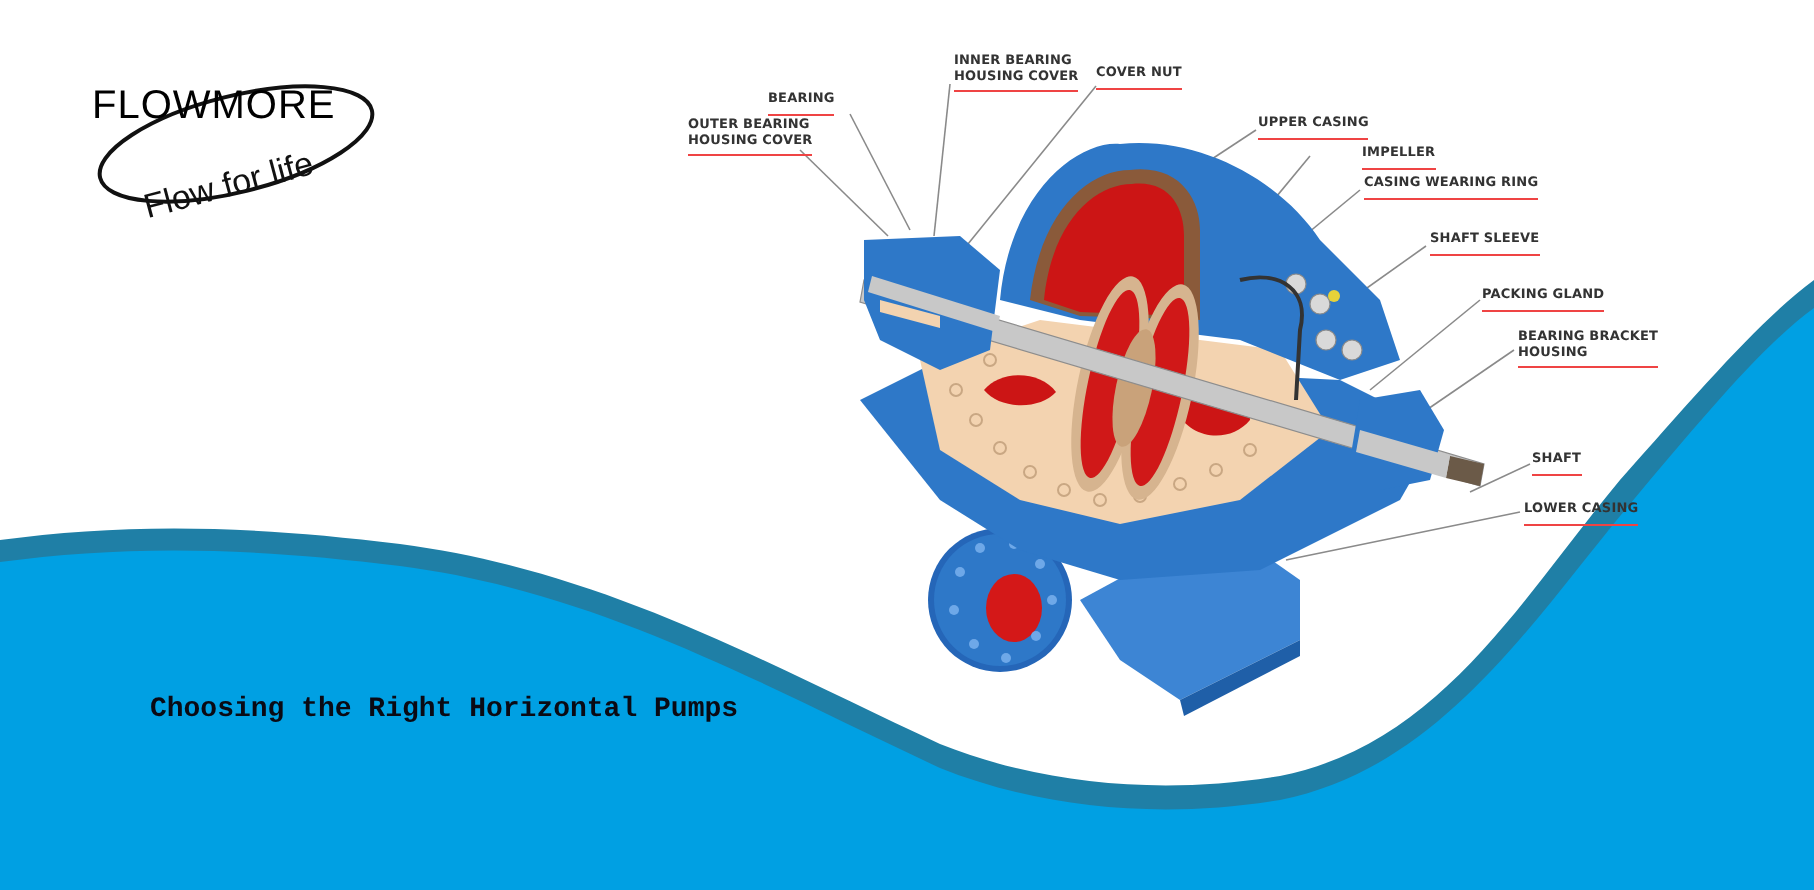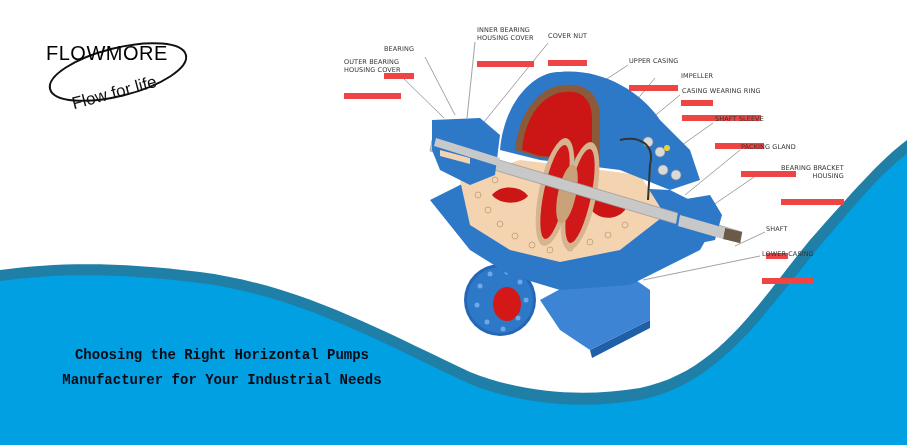--- a/index.html
+++ b/index.html
@@ -4,21 +4,21 @@
   <style>
     html, body { margin: 0; padding: 0; }
     body { width: 907px; height: 445px; overflow: hidden; background: #ffffff; font-family: "Liberation Sans", sans-serif; }
     .banner { position: relative; width: 907px; height: 445px; background: #ffffff; overflow: hidden; }
     .wave { position: absolute; left: 0; top: 0; width: 907px; height: 445px; }
     .logo { position: absolute; left: 30px; top: 22px; width: 170px; height: 105px; }
     .logo-brand { position: absolute; left: 16px; top: 20px; font-family: "Liberation Sans", sans-serif; font-size: 20px; letter-spacing: 0.5px; color: #000000; }
     .logo-tag { position: absolute; left: 45px; top: 72px; font-family: "Liberation Sans", sans-serif; font-size: 17px; color: #111; transform: rotate(-15deg); transform-origin: left bottom; }
     .logo-ring { position: absolute; left: 0; top: 0; }
     .pump { position: absolute; left: 0; top: 0; width: 907px; height: 445px; }
-    .callout { position: absolute; font-family: "DejaVu Sans", sans-serif; font-size: 6.5px; font-weight: normal; color: #333; line-height: 7.5px; letter-spacing: 0.1px; border-bottom: 6px solid #ef4444; padding-bottom: 19px; white-space: nowrap; }
+    .callout { position: absolute; font-family: "DejaVu Sans", sans-serif; font-size: 6.5px; font-weight: bold; color: #333; line-height: 7.5px; letter-spacing: 0.1px; border-bottom: 1px solid #ef4444; padding-bottom: 3px; white-space: nowrap; }
     .headline { position: absolute; left: 12px; top: 343px; width: 420px; text-align: center; font-family: Liberation Mono, monospace; font-weight: bold; font-size: 14px; line-height: 25px; color: #0a0a14; }
   </style>
 </head>
 <body>
 
 <div class="banner">
 
   <svg class="wave" viewBox="0 0 907 445" xmlns="http://www.w3.org/2000/svg">
     <path fill="#1f7fa6" d="M0,270 C60,262 120,262 200,272 C300,285 380,330 470,372 C520,392 580,398 640,388 C720,372 760,300 810,240 C850,195 880,160 907,140 L907,445 L0,445 Z"></path>
     <path fill="#00a0e3" d="M0,281 C60,273 120,273 200,283 C300,296 380,342 470,384 C520,404 580,410 640,400 C720,384 765,312 815,252 C852,208 882,172 907,154 L907,445 L0,445 Z"></path>
@@ -142,29 +142,28 @@
   </div>
   <div class="callout" style="left:682px; top:88px;">
     <div>CASING WEARING RING</div>
   </div>
   <div class="callout" style="left:715px; top:116px;">
     <div>SHAFT SLEEVE</div>
   </div>
   <div class="callout" style="left:741px; top:144px;">
     <div>PACKING GLAND</div>
   </div>
-  <div class="callout" style="left:781px; top:165px;text-align:right;">
+  <div class="callout" style="left:759px; top:165px;">
     <div>BEARING BRACKET</div>
     <div>HOUSING</div>
   </div>
   <div class="callout" style="left:766px; top:226px;">
     <div>SHAFT</div>
   </div>
   <div class="callout" style="left:762px; top:251px;">
     <div>LOWER CASING</div>
   </div>
 
   <div class="headline">
     <div>Choosing the Right Horizontal Pumps</div>
-    <div>Manufacturer for Your Industrial Needs</div>
   </div>
 
 </div>
 
 </body></html>

